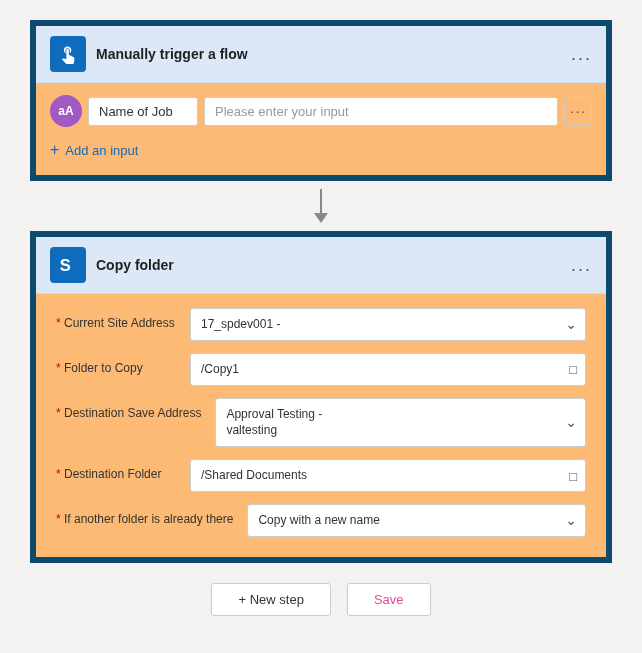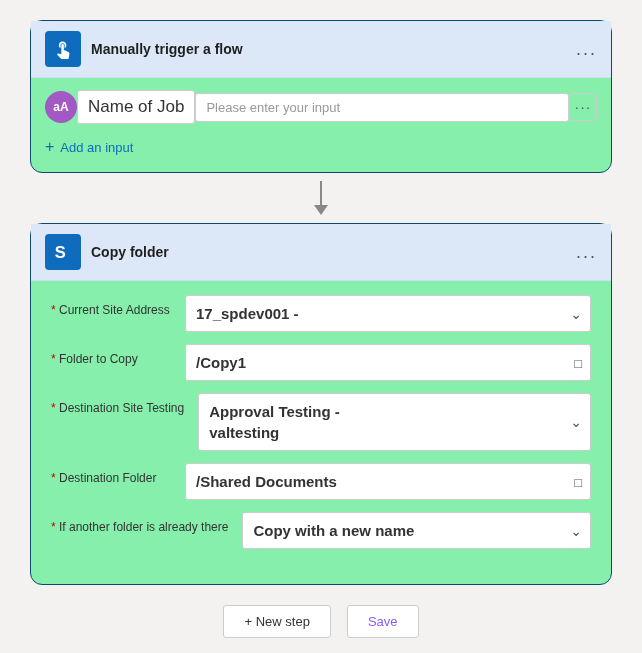--- a/index.html
+++ b/index.html
@@ -10,23 +10,23 @@
       min-height: 653px;
       display: flex;
       flex-direction: column;
       align-items: center;
       padding: 20px 30px;
     }
 
     
     .card {
       width: 100%;
-      background: #86efac;
-      border: 1px solid #0c4a6e;
-      border-radius: 12px;
+      background: #fdba74;
+      border: 6px solid #0c4a6e;
+      border-radius: 0;
       overflow: visible;
     }
 
     .card-header {
       display: flex;
       align-items: center;
       padding: 10px 14px;
       background: #dce8f8;
       border-bottom: 1px solid #c8dff5;
     }
@@ -64,42 +64,42 @@
     }
 
     
     .trigger-body {
       padding: 12px 14px 16px 14px;
     }
 
     .trigger-row {
       display: flex;
       align-items: center;
-      gap: 0;
+      gap: 6px;
     }
 
     .avatar {
       width: 32px;
       height: 32px;
       background: #a259c4;
       border-radius: 50%;
       display: flex;
       align-items: center;
       justify-content: center;
       color: white;
       font-size: 12px;
       font-weight: 600;
       flex-shrink: 0;
     }
 
     .field-label-box {
       border: 1px solid #ccc;
       border-radius: 3px;
       padding: 6px 10px;
-      font-size: 17px;
+      font-size: 13px;
       color: #333;
       background: #fff;
       min-width: 110px;
     }
 
     .field-input-box {
       border: 1px solid #ccc;
       border-radius: 3px;
       padding: 6px 10px;
       font-size: 13px;
@@ -154,21 +154,21 @@
     .connector-arrow {
       width: 0;
       height: 0;
       border-left: 7px solid transparent;
       border-right: 7px solid transparent;
       border-top: 10px solid #888;
     }
 
     
     .copy-body {
-      padding: 14px 20px 23px 20px;
+      padding: 14px 20px 8px 20px;
     }
 
     .form-row {
       display: flex;
       align-items: flex-start;
       margin-bottom: 12px;
       gap: 14px;
     }
 
     .form-label {
@@ -186,24 +186,23 @@
     .form-field {
       flex: 1;
       border: 1px solid #ccc;
       border-radius: 3px;
       background: #fff;
       position: relative;
     }
 
     .form-field-inner {
       padding: 7px 32px 7px 10px;
-      font-size: 15px;
+      font-size: 12px;
       color: #333;
       line-height: 1.4;
-      font-weight: bold;
     }
 
     .form-field-inner .site-url {
       color: #0f6cbd;
     }
 
     .dropdown-arrow {
       position: absolute;
       right: 8px;
       top: 50%;
@@ -224,37 +223,37 @@
     
     .bottom-bar {
       display: flex;
       align-items: center;
       justify-content: center;
       gap: 16px;
       margin-top: 20px;
     }
 
     .btn {
-      padding: 8px 20px;
+      padding: 8px 26px;
       border-radius: 3px;
       font-size: 13px;
       cursor: pointer;
       font-weight: 500;
     }
 
     .btn-outline {
       background: #fff;
       border: 1px solid #ccc;
       color: #333;
     }
 
     .btn-ghost {
       background: #fff;
       border: 1px solid #ccc;
-      color: #8b5cf6;
+      color: #ec4899;
     }
   </style>
 </head>
 <body>
 
 <div class="card">
   <div class="card-header">
     <div class="card-icon">
 
       <svg width="20" height="20" viewBox="0 0 24 24">
@@ -310,21 +309,21 @@
       <div class="form-label">* <span>Folder to Copy</span></div>
       <div class="form-field">
         <div class="form-field-inner">
           <div>/Copy1</div>
         </div>
         <span class="copy-icon">□</span>
       </div>
     </div>
 
     <div class="form-row">
-      <div class="form-label">* <span>Destination Site Testing</span></div>
+      <div class="form-label">* <span>Destination Save Address</span></div>
       <div class="form-field">
         <div class="form-field-inner">
           <div>Approval Testing -</div>
           <div>valtesting</div>
         </div>
         <span class="dropdown-arrow">⌄</span>
       </div>
     </div>
 
     <div class="form-row">

